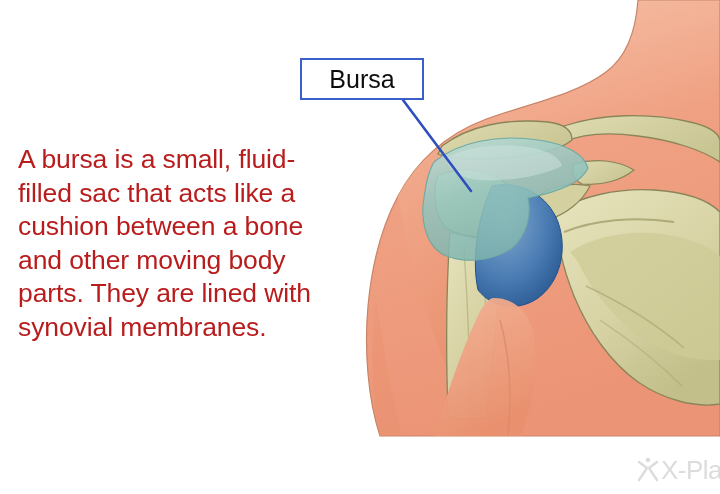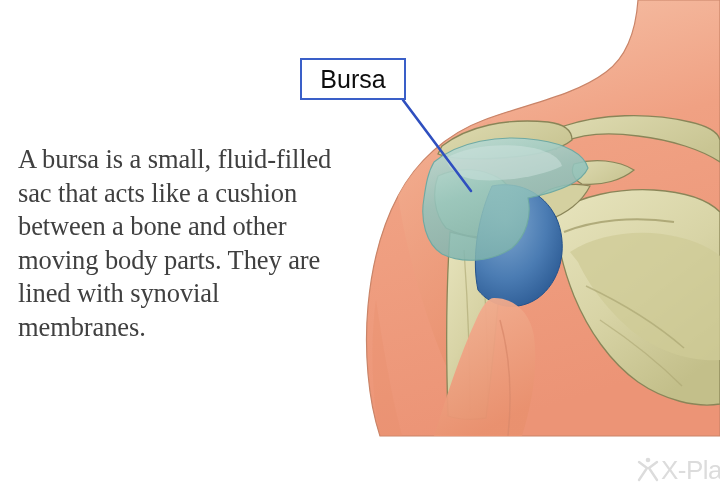--- a/index.html
+++ b/index.html
@@ -19,24 +19,23 @@
   }
 
   
   #description {
     position: absolute;
     left: 18px;
     top: 143px;
     width: 330px;
     font-size: 26.5px;
     line-height: 33.5px;
-    color: #404040;
+    color: #b91c1c;
     letter-spacing: -0.1px;
     white-space: pre-wrap;
-    font-family: Liberation Serif, serif;
   }
 
   
   #illustration {
     position: absolute;
     left: 342px;
     top: 0px;
     width: 378px;
     height: 440px;
   }
@@ -44,21 +43,21 @@
     display: block;
     width: 100%;
     height: 100%;
   }
 
   
   #callout-box {
     position: absolute;
     left: 300px;
     top: 58px;
-    width: 106px;
+    width: 124px;
     height: 42px;
     box-sizing: border-box;
     background: #ffffff;
     border: 2px solid #3a5fc8;
     display: flex;
     align-items: center;
     justify-content: center;
   }
   #callout-box .callout-text {
     font-size: 25px;

